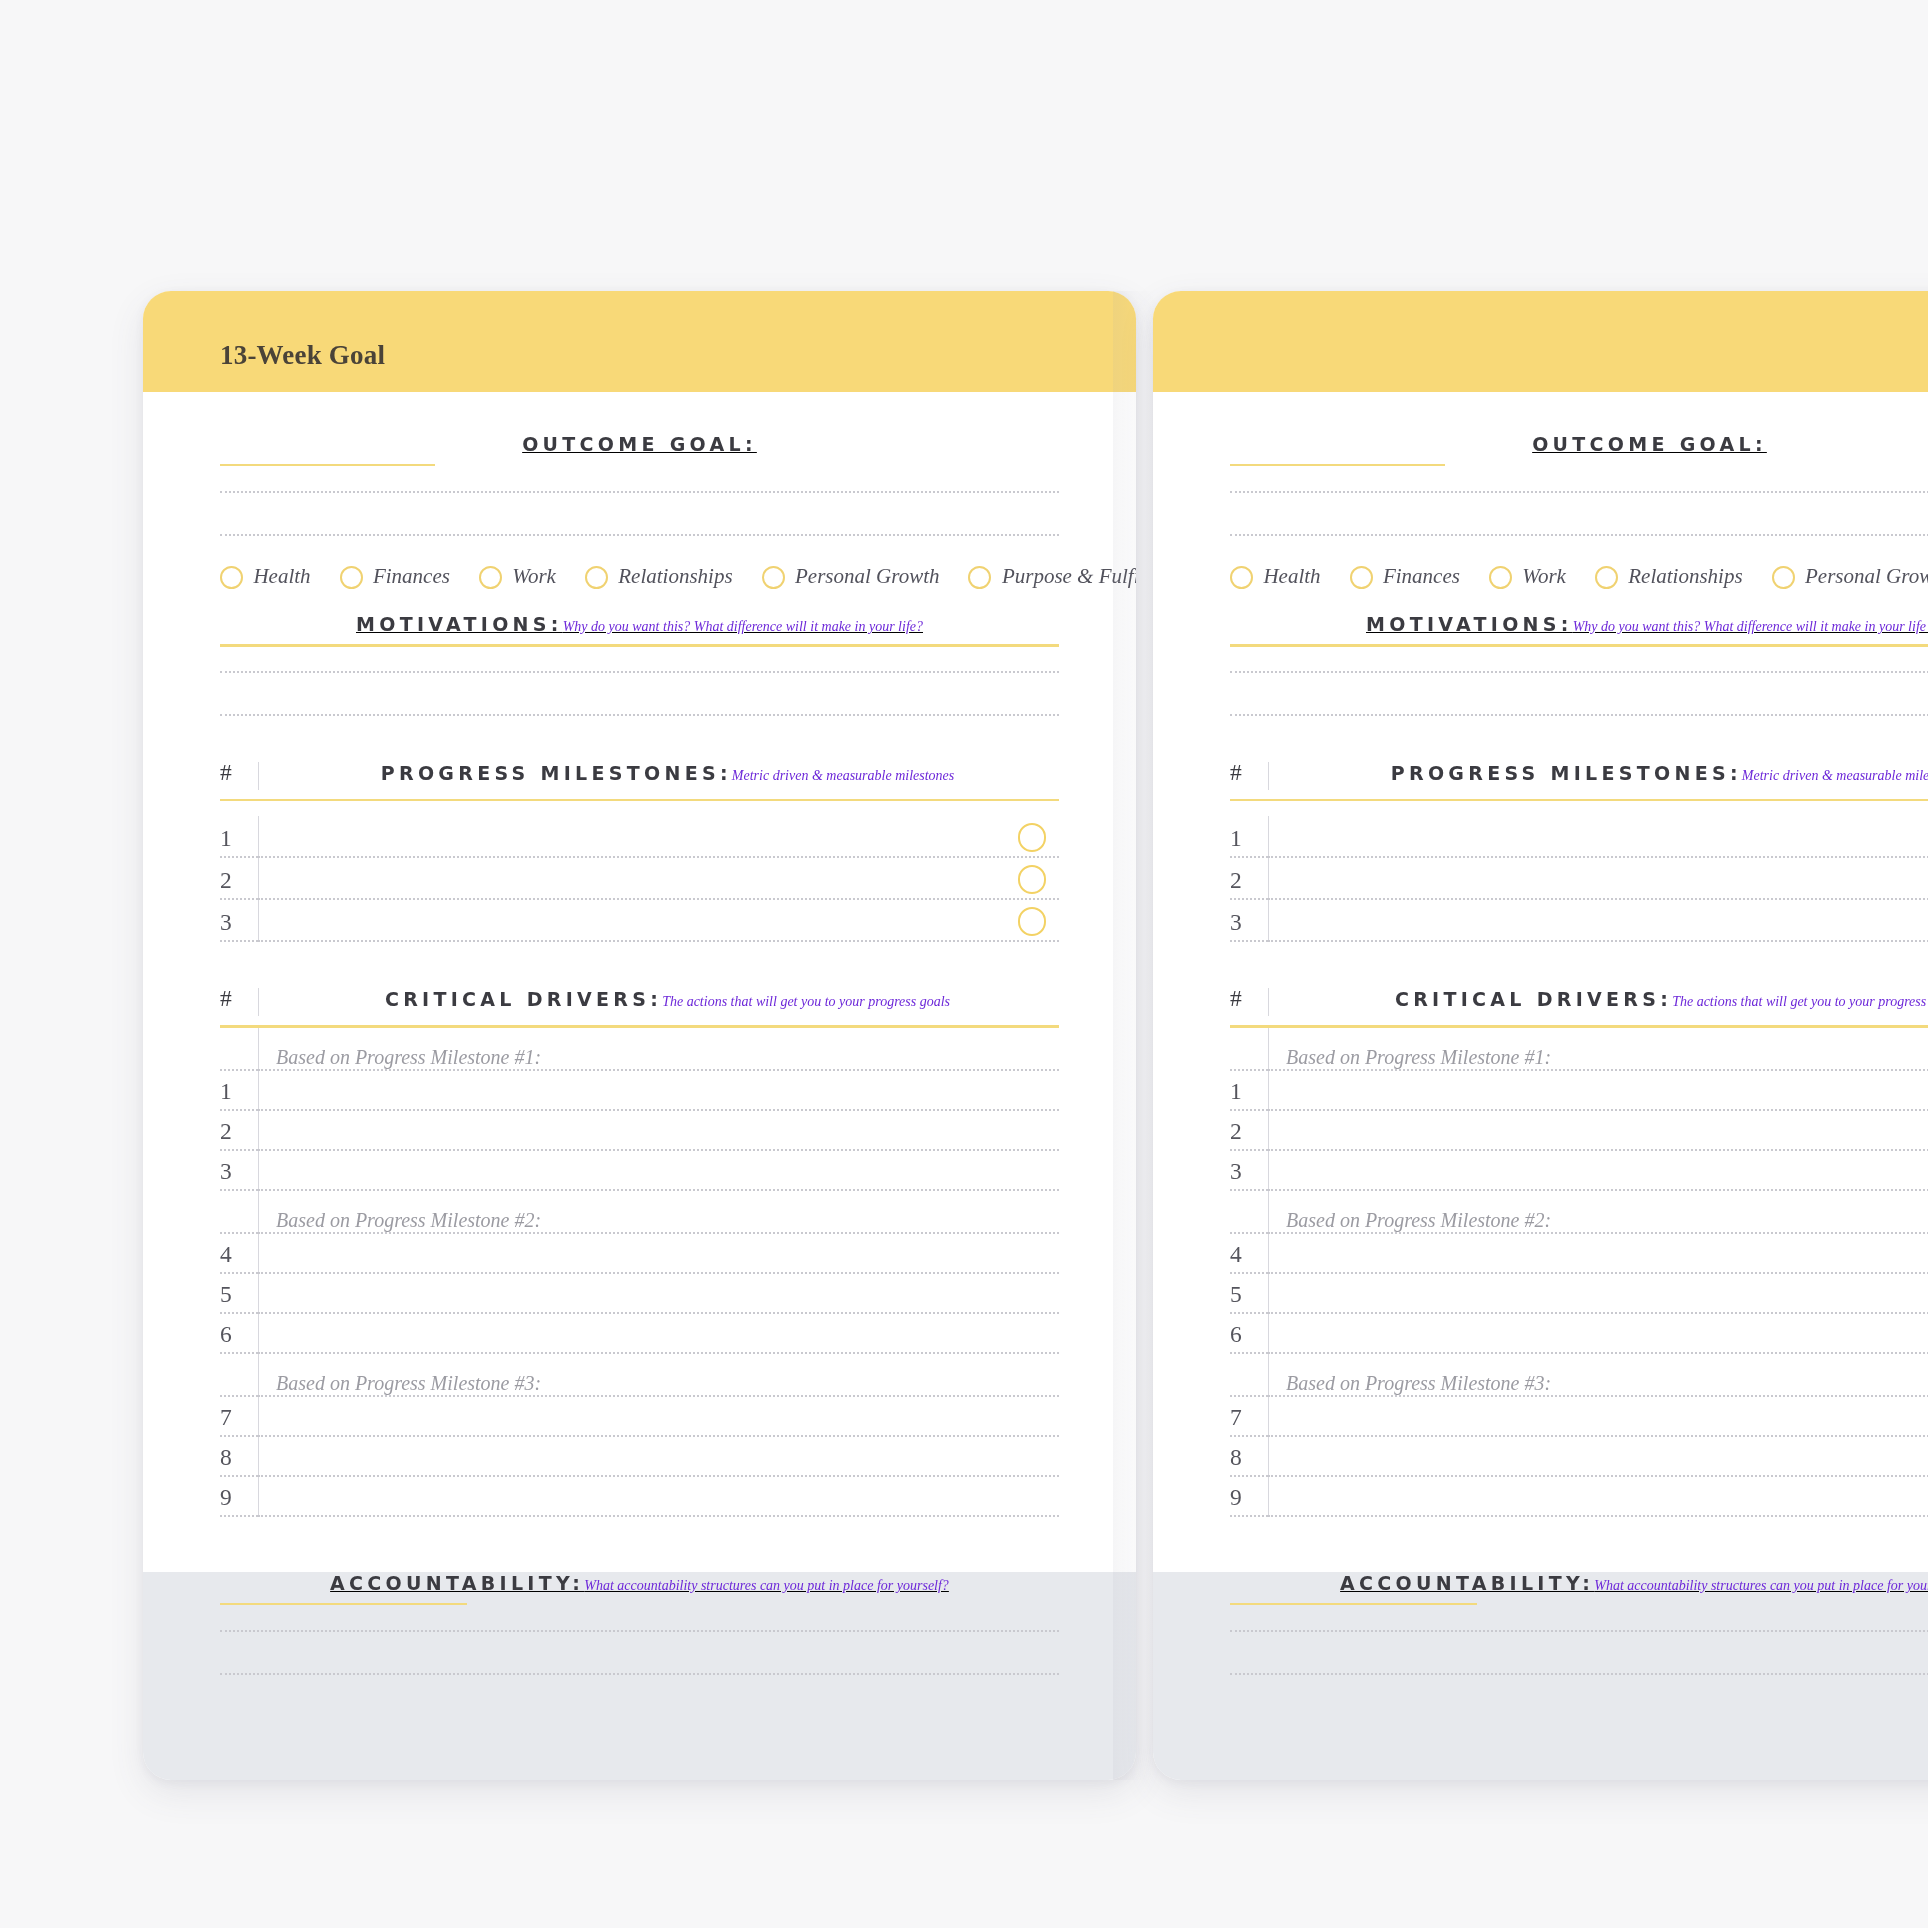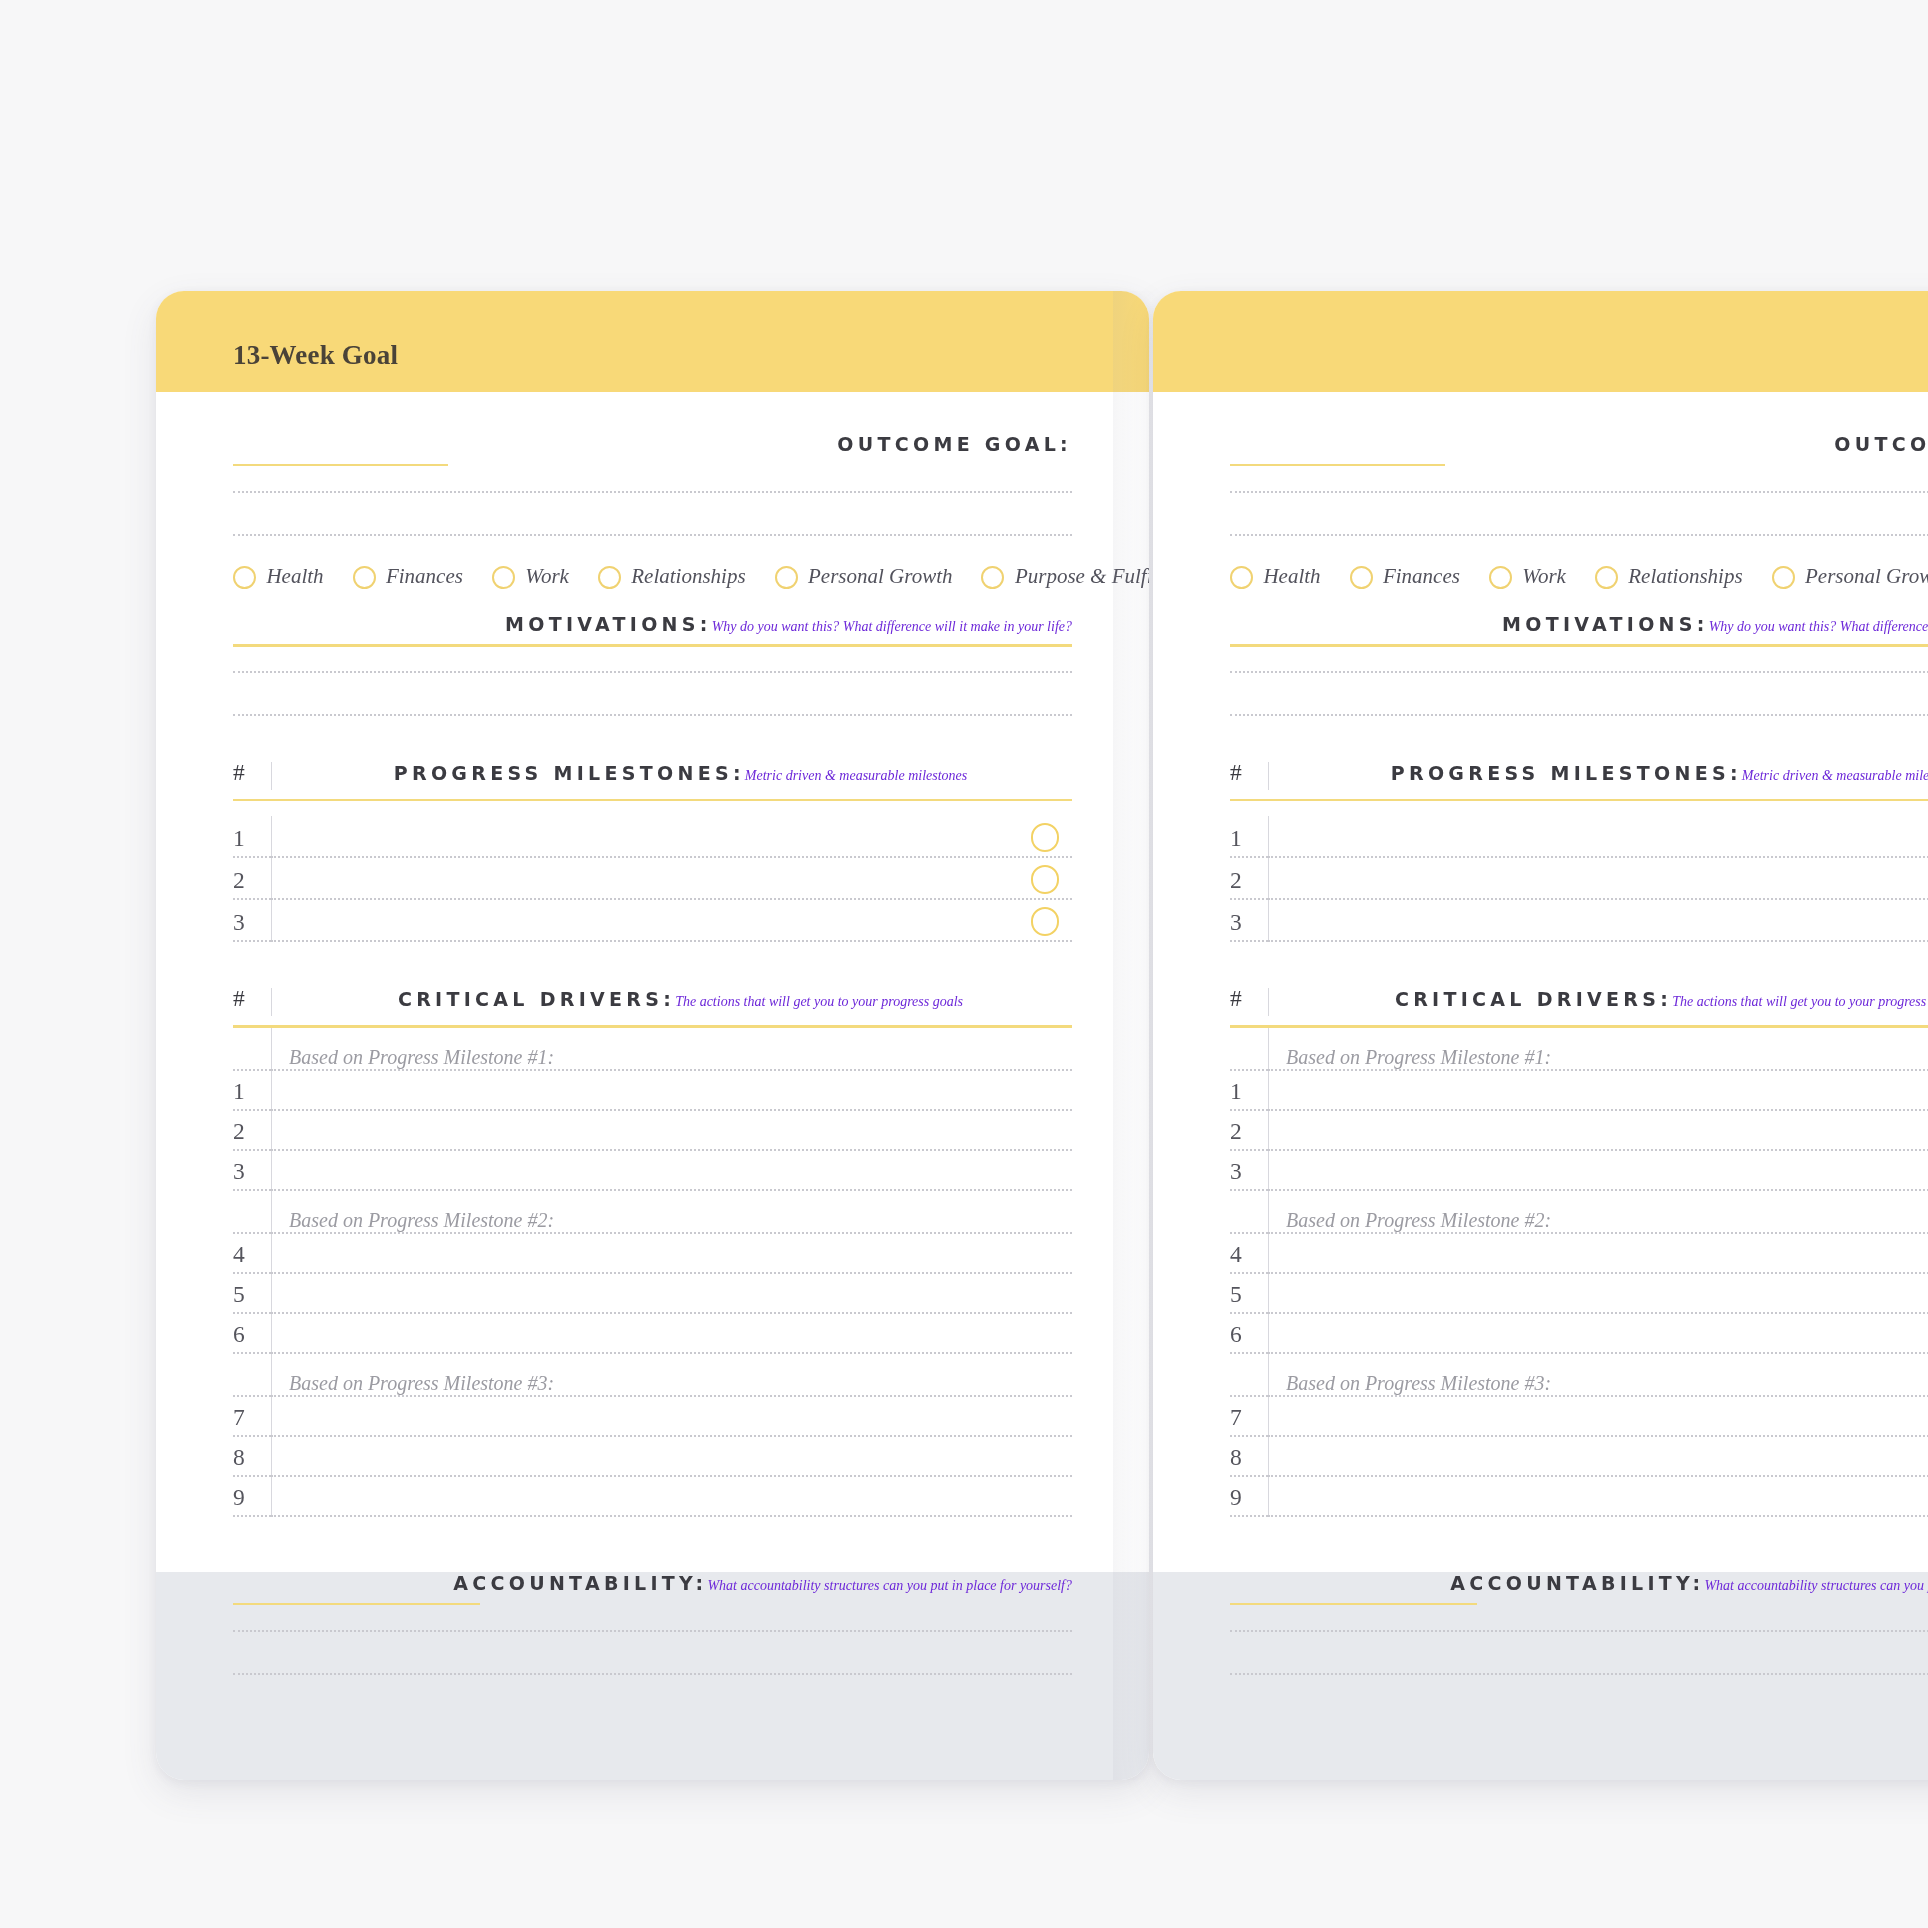--- a/index.html
+++ b/index.html
@@ -45,21 +45,21 @@
     position: absolute;
     top: 0;
     width: 993px;
     height: 1489px;
     background: #ffffff;
     border-radius: 28px;
     overflow: hidden;
     box-shadow: 0 13px 36px rgba(80, 85, 110, 0.11),
                 0 2.8px 9.4px rgba(80, 85, 110, 0.07);
   }
-  .page.left  { left: 0; margin-left: 13px; }
+  .page.left  { left: 0; }
   .page.right { left: 1010px; }
 
   
   .page-header {
     position: relative;
     height: 101px;
     background: #f8d978;
   }
   .page-header .hdr-label {
     position: absolute;
@@ -80,21 +80,22 @@
     height: 1180px;
     box-sizing: border-box;
     background: #fff;
   }
 
   
   .sect-head {
     position: relative;
     display: flex;
     align-items: baseline;
-    justify-content: flex-end;
+    justify-content: center;
+    text-decoration: underline;
   }
   .sect-label {
     font-family: "DejaVu Sans", sans-serif;
     font-size: 19px;
     font-weight: 700;
     letter-spacing: 4.3px;
     color: #3b3b41;
     white-space: nowrap;
   }
   .sect-hint {

